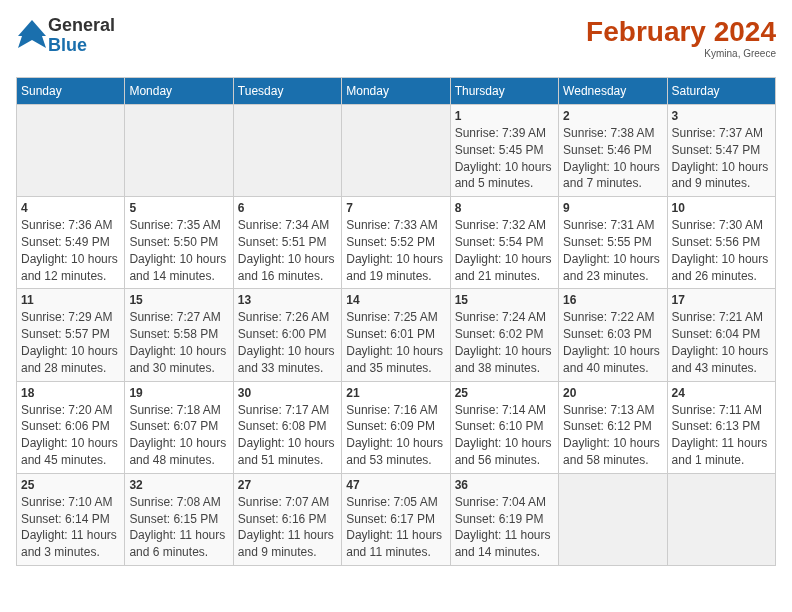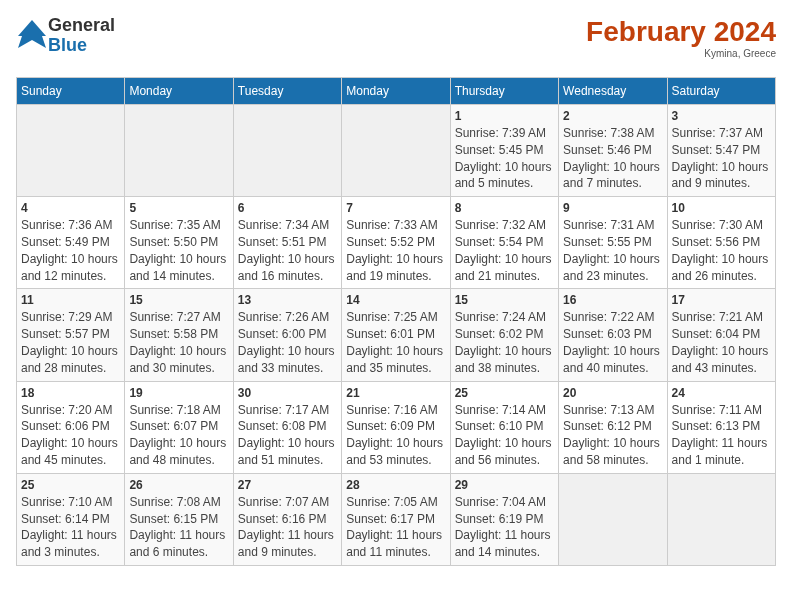--- a/index.html
+++ b/index.html
@@ -223,32 +223,32 @@
           <div class="day-number">24</div>
           <div class="day-info">Sunrise: 7:11 AM<br>Sunset: 6:13 PM<br>Daylight: 11 hours and 1 minute.</div>
         </td>
       </tr>
       <tr>
         <td>
           <div class="day-number">25</div>
           <div class="day-info">Sunrise: 7:10 AM<br>Sunset: 6:14 PM<br>Daylight: 11 hours and 3 minutes.</div>
         </td>
         <td>
-          <div class="day-number">26</div>
+          <div class="day-number">32</div>
           <div class="day-info">Sunrise: 7:08 AM<br>Sunset: 6:15 PM<br>Daylight: 11 hours and 6 minutes.</div>
         </td>
         <td>
           <div class="day-number">27</div>
           <div class="day-info">Sunrise: 7:07 AM<br>Sunset: 6:16 PM<br>Daylight: 11 hours and 9 minutes.</div>
         </td>
         <td>
-          <div class="day-number">28</div>
+          <div class="day-number">47</div>
           <div class="day-info">Sunrise: 7:05 AM<br>Sunset: 6:17 PM<br>Daylight: 11 hours and 11 minutes.</div>
         </td>
         <td>
-          <div class="day-number">29</div>
+          <div class="day-number">36</div>
           <div class="day-info">Sunrise: 7:04 AM<br>Sunset: 6:19 PM<br>Daylight: 11 hours and 14 minutes.</div>
         </td>
         <td class="empty-cell"></td>
         <td class="empty-cell"></td>
       </tr>
     </tbody>
 </table>
 
 </body></html>

